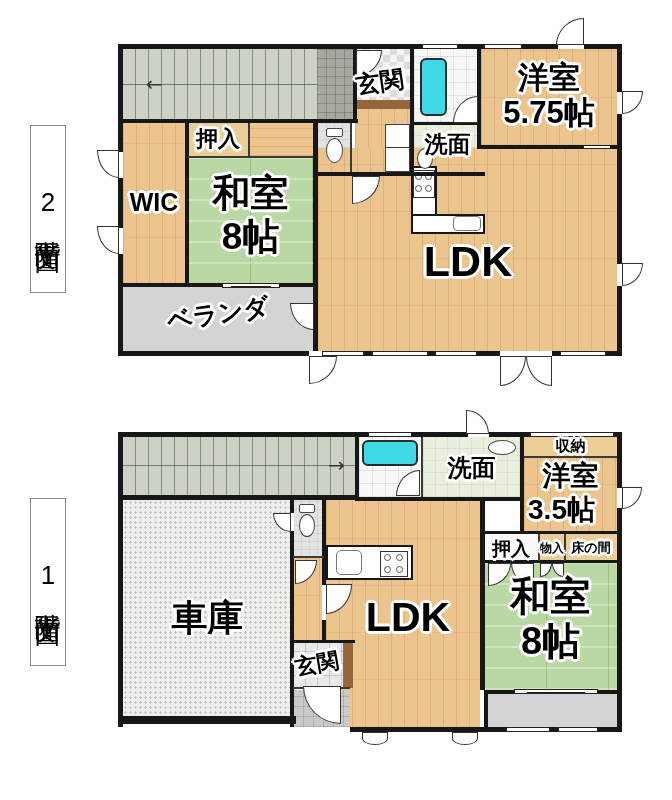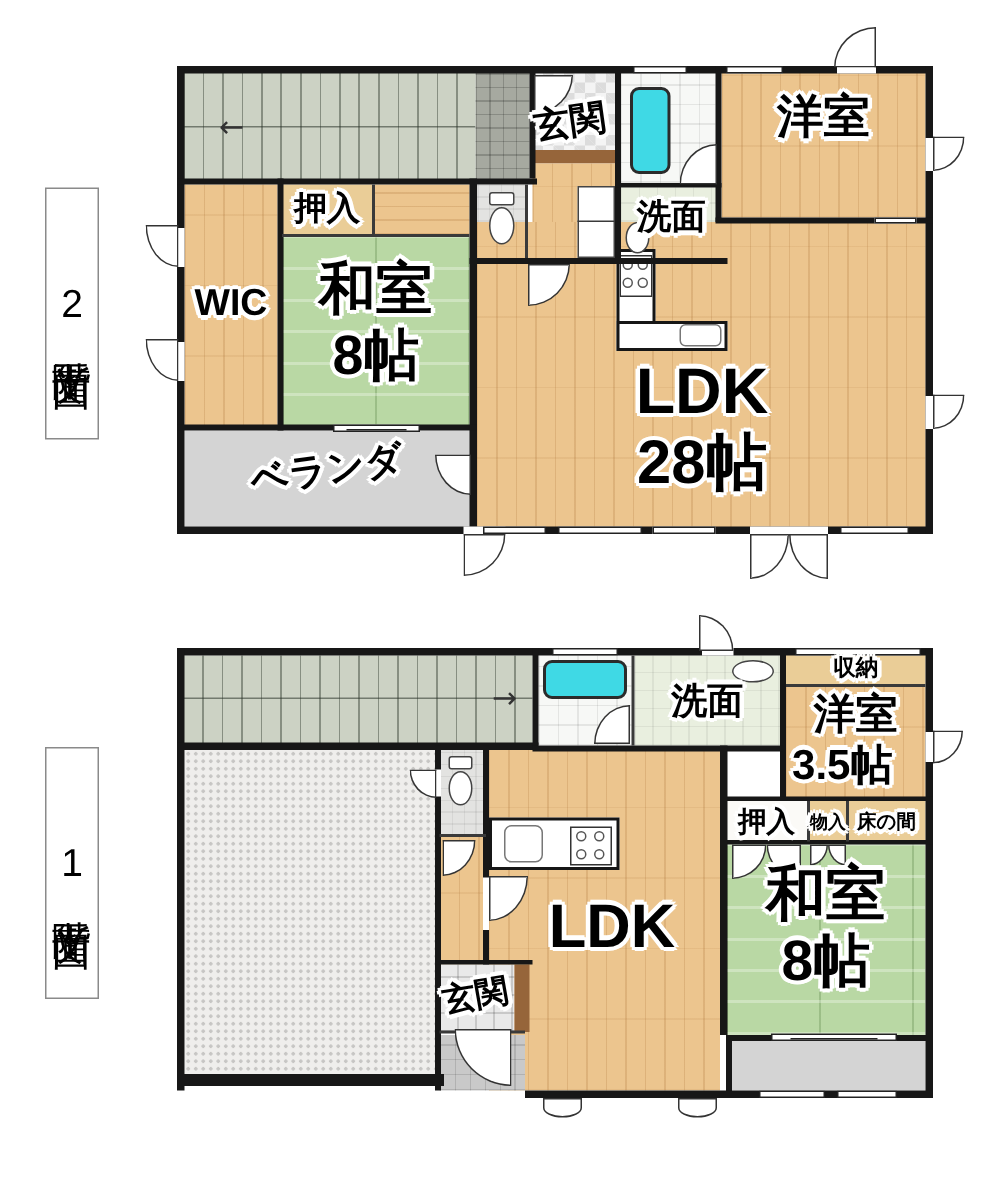--- a/index.html
+++ b/index.html
@@ -132,27 +132,27 @@
   <div class="arc" style="left:352px;top:176px;width:28px;height:28px;border-radius:0 0 100% 0;"></div>
   <div class="arc" style="left:453px;top:96px;width:25px;height:27px;border-radius:100% 0 0 0;"></div>
   <div class="arc" style="left:97px;top:150px;width:22px;height:28px;border-radius:0 0 0 100%;"></div>
   <div class="arc" style="left:97px;top:226px;width:22px;height:28px;border-radius:0 0 0 100%;"></div>
   <div class="arc" style="left:309px;top:356px;width:28px;height:28px;border-radius:0 0 100% 0;"></div>
   <div class="arc" style="left:500px;top:356px;width:26px;height:30px;border-radius:0 0 100% 0;"></div>
   <div class="arc" style="left:526px;top:356px;width:26px;height:30px;border-radius:0 0 0 100%;"></div>
 
   <div class="lbl" style="left:350px;top:70px;width:60px;font-size:24px;transform:rotate(-8deg);">玄関</div>
   <div class="lbl" style="left:481px;top:62px;width:136px;font-size:31px;">洋室</div>
+  <div class="lbl" style="left:481px;top:97px;width:136px;font-size:31px;">5.75帖</div>
   <div class="lbl" style="left:414px;top:133px;width:67px;font-size:23px;">洗面</div>
   <div class="lbl" style="left:188px;top:128px;width:60px;font-size:22px;">押入</div>
   <div class="lbl" style="left:188px;top:174px;width:125px;font-size:38px;">和室</div>
   <div class="lbl" style="left:188px;top:218px;width:125px;font-size:37px;">8帖</div>
   <div class="lbl" style="left:123px;top:190px;width:62px;font-size:25px;">WIC</div>
   <div class="lbl" style="left:368px;top:240px;width:200px;font-size:43px;">LDK</div>
-  <div class="lbl" style="left:368px;top:288px;width:200px;font-size:41px;">28帖</div>
   <div class="lbl" style="left:133px;top:301px;width:170px;font-size:25px;transform:rotate(-8deg);">ベランダ</div>
 
   <div class="abs stairs" style="left:122px;top:437px;width:233px;height:59px;"></div>
   <div class="stairmid" style="left:122px;top:465px;width:233px;height:1px;"></div>
   <span class="arrow" style="left:328px;top:455px;">→</span>
   <div class="abs bathtile" style="left:359px;top:437px;width:62px;height:60px;"></div>
   <div class="tub" style="left:362px;top:440px;width:56px;height:26px;"></div>
   <div class="abs washfloor" style="left:423px;top:437px;width:97px;height:60px;"></div>
   <div class="oval" style="left:488px;top:440px;width:28px;height:15px;"></div>
   <div class="abs tan" style="left:524px;top:435px;width:93px;height:21px;"></div>
@@ -234,14 +234,15 @@
   <div class="lbl" style="left:524px;top:438px;width:93px;font-size:15px;">収納</div>
   <div class="lbl" style="left:524px;top:462px;width:93px;font-size:28px;">洋室</div>
   <div class="lbl" style="left:524px;top:496px;width:75px;font-size:28px;">3.5帖</div>
   <div class="lbl" style="left:484px;top:539px;width:54px;font-size:19px;">押入</div>
   <div class="lbl" style="left:538px;top:542px;width:28px;font-size:12px;">物入</div>
   <div class="lbl" style="left:564px;top:541px;width:54px;font-size:13px;">床の間</div>
   <div class="lbl" style="left:484px;top:576px;width:133px;font-size:40px;">和室</div>
   <div class="lbl" style="left:484px;top:622px;width:133px;font-size:38px;">8帖</div>
   <div class="lbl" style="left:343px;top:597px;width:130px;font-size:41px;">LDK</div>
   <div class="lbl" style="left:289px;top:653px;width:56px;font-size:22px;transform:rotate(-10deg);">玄関</div>
+  <div class="lbl" style="left:140px;top:600px;width:135px;font-size:36px;">車庫</div>
 
 </div>
 
 </body></html>

